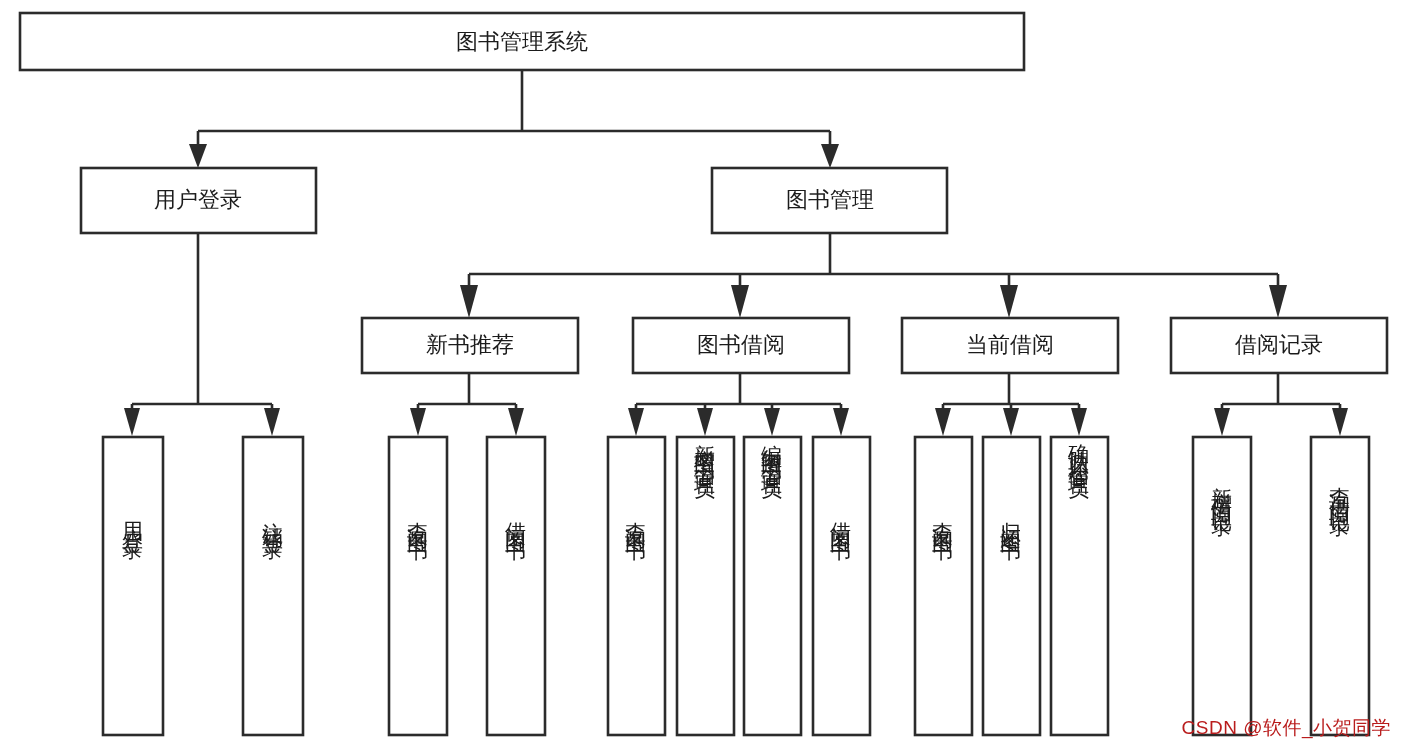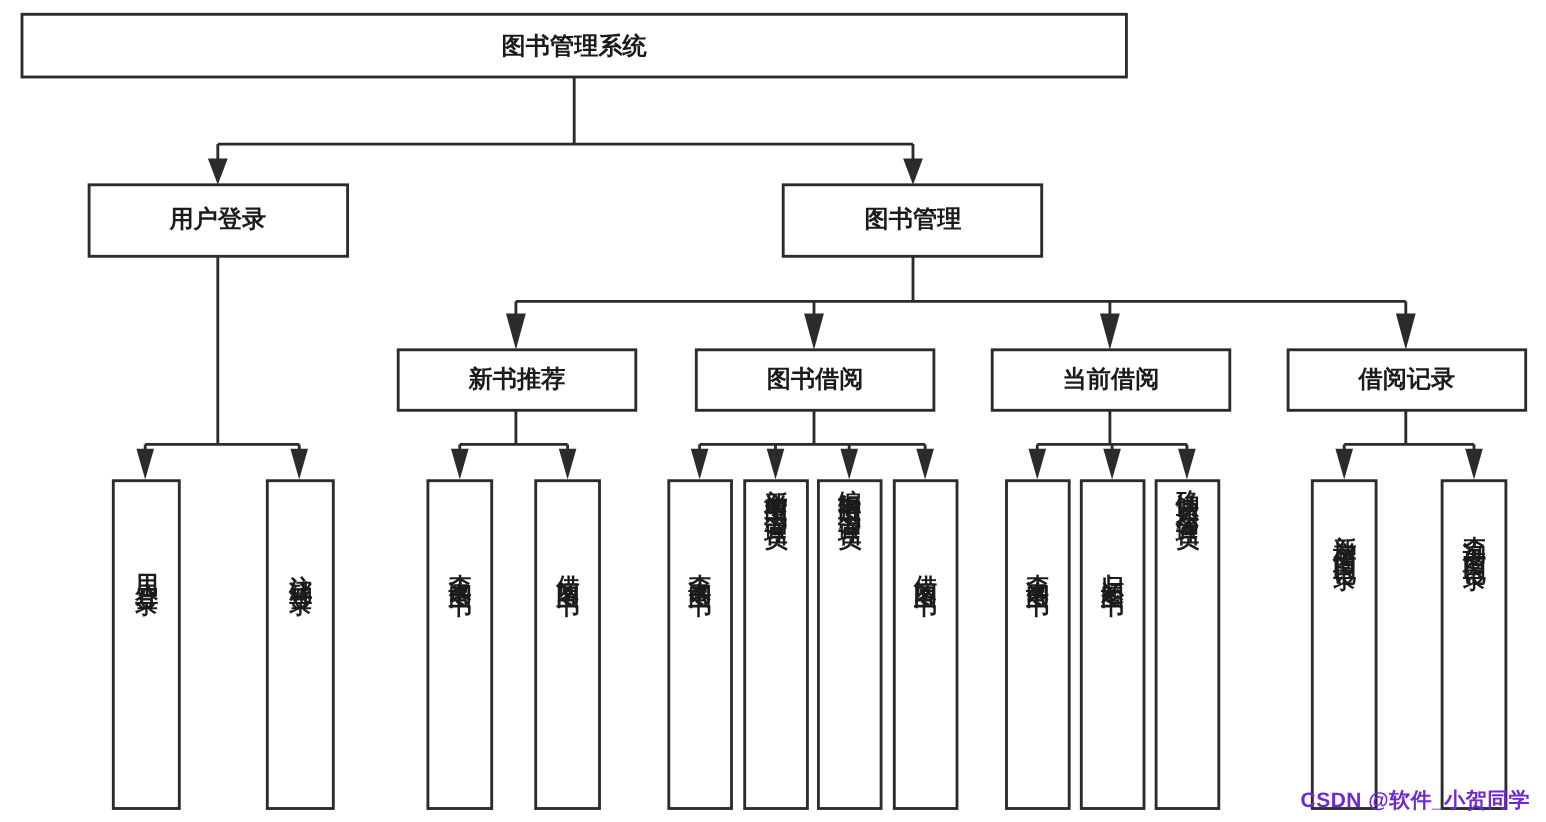--- a/index.html
+++ b/index.html
@@ -11,21 +11,20 @@
     width: 1405px;
     height: 747px;
     font-family: "Liberation Sans", "DejaVu Sans", sans-serif;
     overflow: hidden;
     position: relative;
   }
   #diagram-root {
     position: relative;
     width: 1405px;
     height: 747px;
-    font-weight: bold;
   }
   svg.flow {
     position: absolute;
     top: 0;
     left: 0;
     width: 1405px;
     height: 747px;
     display: block;
   }
   .node-box {
@@ -55,21 +54,21 @@
     font-family: "Liberation Sans", "DejaVu Sans", sans-serif;
     font-size: 21px;
     text-anchor: middle;
   }
   .watermark {
     position: absolute;
     right: 14px;
     bottom: 6px;
     font-family: "Liberation Sans", "DejaVu Sans", sans-serif;
     font-size: 19px;
-    color: #6d28d9;
+    color: #b91c1c;
     white-space: nowrap;
     letter-spacing: 0.5px;
     pointer-events: none;
   }
 </style>
 </head>
 <body>
 
 <div id="diagram-root">
 

